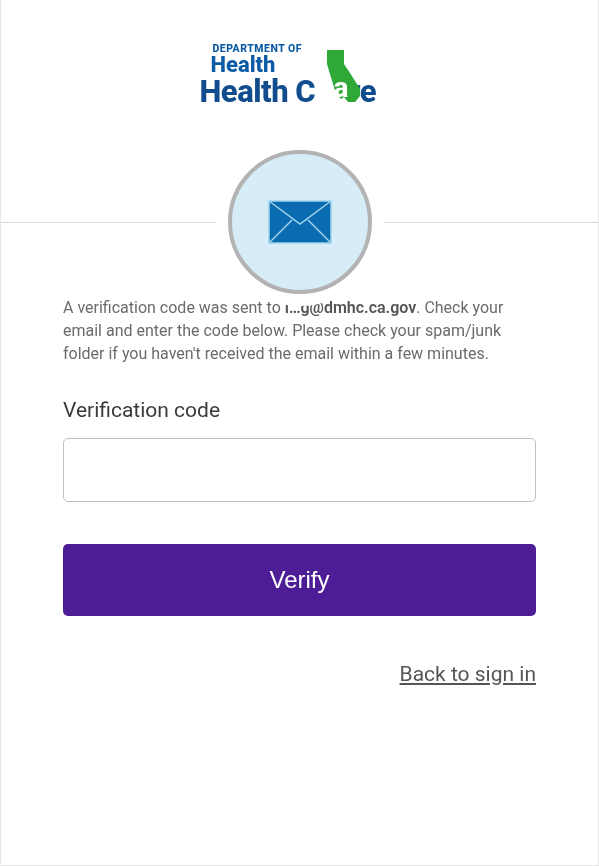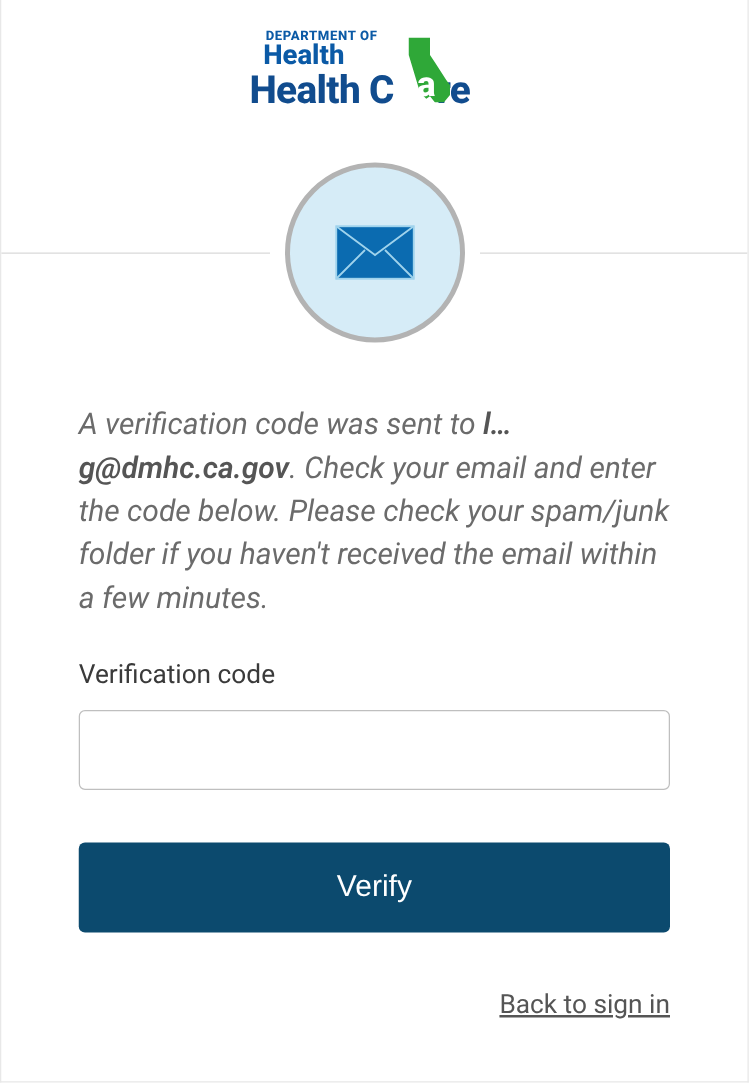--- a/index.html
+++ b/index.html
@@ -7,21 +7,21 @@
       width: 599px;
       height: 866px;
       font-family: -apple-system, BlinkMacSystemFont, "Segoe UI", Roboto, Helvetica, Arial, sans-serif;
       background: #fff;
       position: relative;
       border: 1px solid #e8e8e8;
       border-top: none;
     }
     .logo-wrap {
       text-align: center;
-      padding-top: 22px;
+      padding-top: 42px;
     }
     .logo {
       display: inline-block;
       position: relative;
       width: 200px;
       height: 70px;
     }
     .logo .dept {
       position: absolute;
       left: 13px;
@@ -101,26 +101,24 @@
       padding: 0 62px;
     }
     .title {
       text-align: center;
       font-size: 27px;
       font-weight: 500;
       color: #4a4a4a;
       margin-top: 46px;
     }
     .desc {
-      margin-top: 46px;
-      font-size: 24px;
+      font-size: 16px;
       line-height: 1.45;
       color: #6b6b6b;
       font-weight: 400;
-      font-style: italic;
     }
     .desc .email-bold { font-weight: 600; color: #555; }
     .field-label {
       margin-top: 32px;
       font-size: 21px;
       color: #3a3a3a;
     }
     .code-input {
       margin-top: 16px;
       width: 100%;
@@ -128,21 +126,21 @@
       border: 1.5px solid #bfbfbf;
       border-radius: 5px;
       font-size: 20px;
       padding: 0 14px;
       outline: none;
     }
     .verify-btn {
       margin-top: 42px;
       width: 100%;
       height: 72px;
-      background: #0c4a6e;
+      background: #4c1d95;
       color: #fff;
       border: none;
       border-radius: 5px;
       font-size: 24px;
       font-weight: 400;
       cursor: pointer;
     }
     .back-link-wrap {
       text-align: right;
       margin-top: 46px;

